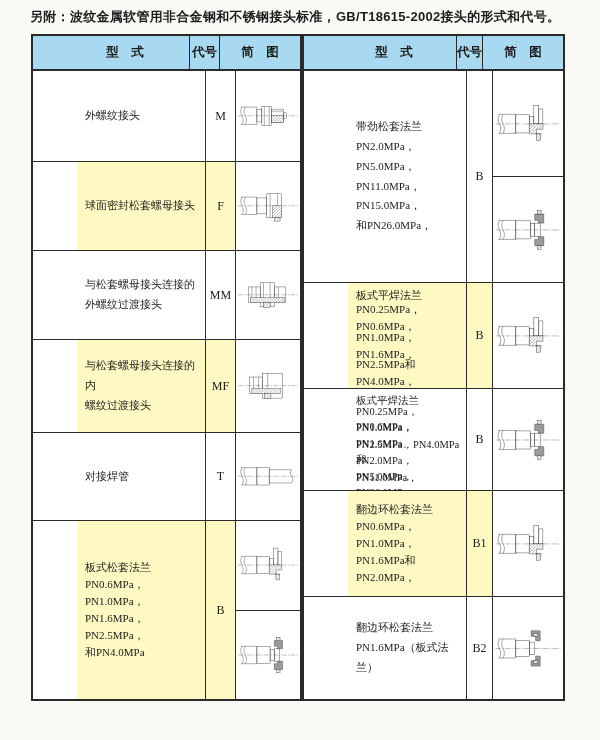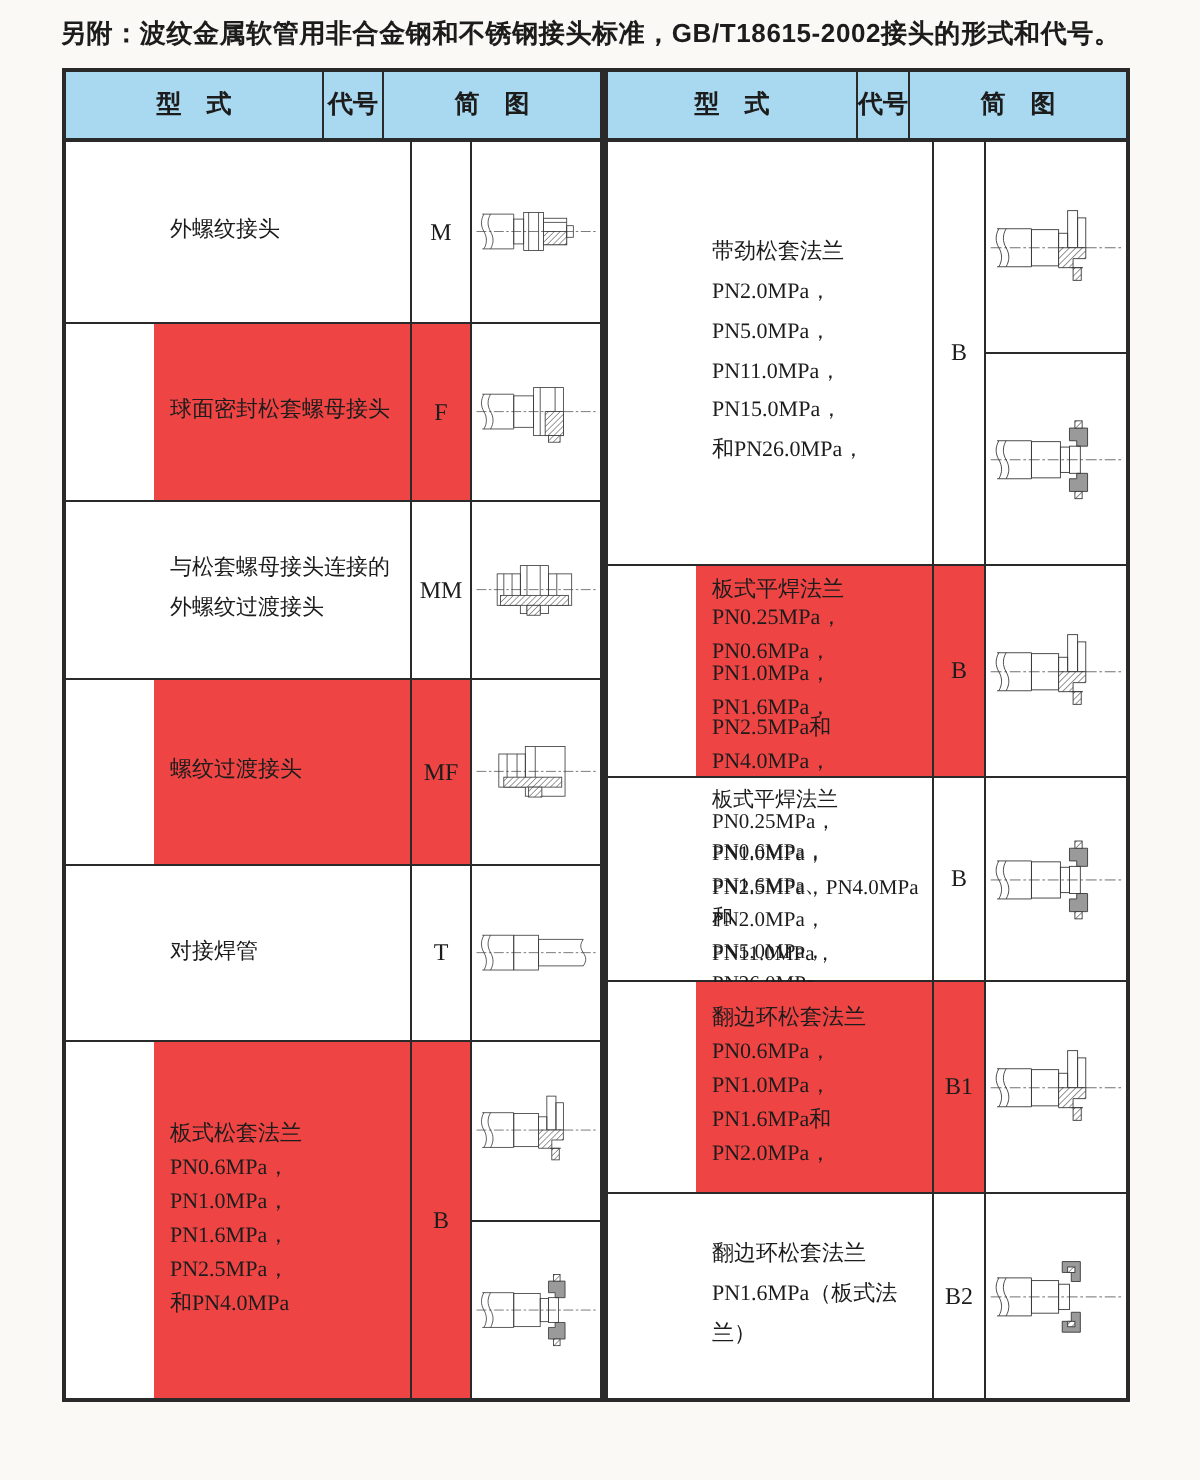--- a/index.html
+++ b/index.html
@@ -16,21 +16,21 @@
   .tbl{
     position:absolute;top:34px;background:#fff;
     border:2px solid #2a2a2a;display:flex;flex-direction:column;
   }
   #tbl-left{left:31px;width:267px}
   #tbl-right{left:302px;width:259px}
   .hrow{
     display:flex;height:33px;flex:none;background:#a9d9f1;
     border-bottom:2px solid #2a2a2a;
     font-family:"Liberation Sans","DejaVu Sans",sans-serif;
-    font-weight:bold;font-size:12.5px;
+    font-weight:bold;font-size:12.5px;padding-left:28px;
   }
   .hcell{display:flex;align-items:center;justify-content:center;box-sizing:border-box}
   .row{display:flex;flex:none;box-sizing:border-box;border-bottom:1px solid #2a2a2a;background:#fff}
   .row:last-child{border-bottom:none}
   .cell{box-sizing:border-box}
   .c-type{
     display:flex;flex-direction:column;justify-content:center;
     padding:4px 4px 4px 8px;font-size:11px;line-height:1.8;
     border-right:1px solid #2a2a2a;
     margin-left:44px;
@@ -41,21 +41,21 @@
     display:flex;align-items:center;justify-content:center;
     font-size:12px;border-right:1px solid #2a2a2a;
   }
   #tbl-left .c-type{width:129px}
   #tbl-left .c-code{width:30px}
   #tbl-right .c-type{width:119px}
   #tbl-right .c-code{width:26px}
   .c-sketch{flex:1;display:flex;flex-direction:column;background:#fff}
   .sub{flex:1;display:flex;align-items:center;justify-content:center;overflow:hidden}
   .sub + .sub{border-top:1px solid #2a2a2a}
-  .hl .c-type,.hl .c-code{background:#ef4444}
+  .hl .c-type,.hl .c-code{background:#fef9c3}
   svg.dia{width:97%;height:95%;display:block}
   .line{min-height:1em}
   
   .l1{height:91px}.l2{height:89px}.l3{height:89px}.l4{height:93px}.l5{height:88px}.l6{height:178px}
   .r1{height:212px}.r2{height:106px}.r3{height:102px}.r4{height:106px}.r5{height:102px}
 </style>
 </head>
 <body>
 
 <svg width="0" height="0" style="position:absolute" aria-hidden="true">
@@ -154,20 +154,21 @@
           <rect x="32" y="52" width="82" height="12" fill="url(#hatch)"></rect>
           <rect x="64" y="64" width="16" height="12" fill="url(#hatch)"></rect>
         </g>
       </svg>
     </div>
       </div>
   </div>
 
   <div class="row l4 hl">
     <div class="cell c-type">
+      <div class="line">与松套螺母接头连接的内</div>
       <div class="line">螺纹过渡接头</div>
     </div>
     <div class="cell c-code">MF</div>
     <div class="cell c-sketch">
         <div class="sub">
       <svg class="dia" viewBox="0 0 150 90">
         <use href="#g-cl"></use>
         <g stroke="#3a3a3a" fill="none" stroke-width="1">
           <rect x="30" y="24" width="32" height="40"></rect>
           <line x1="40" y1="24" x2="40" y2="64"></line>

